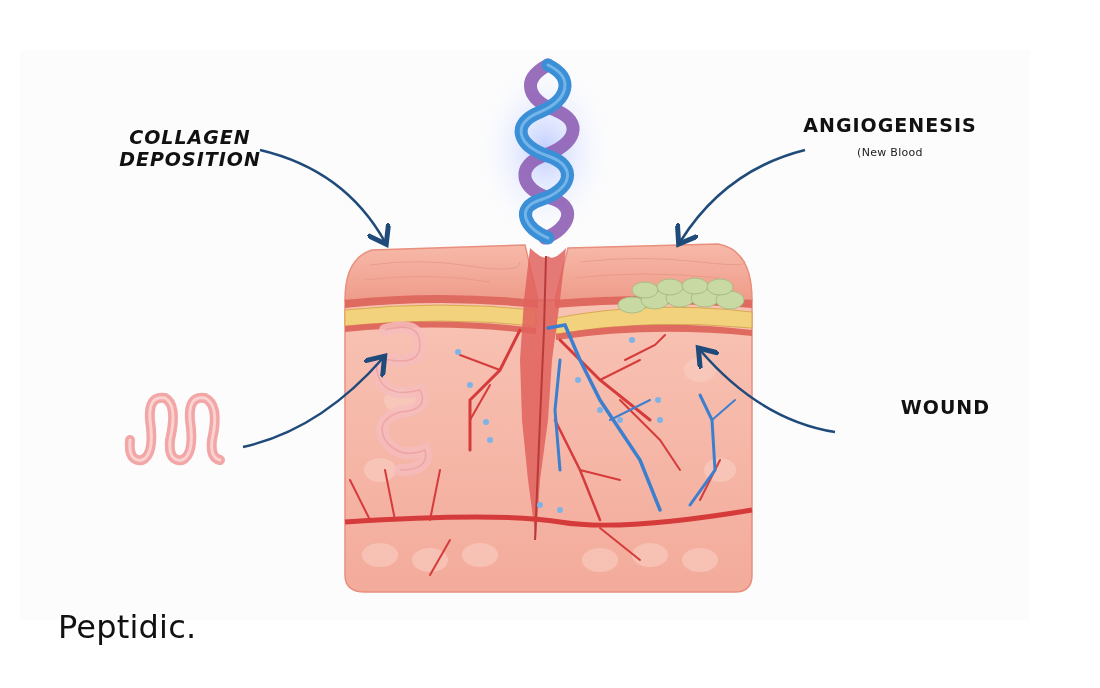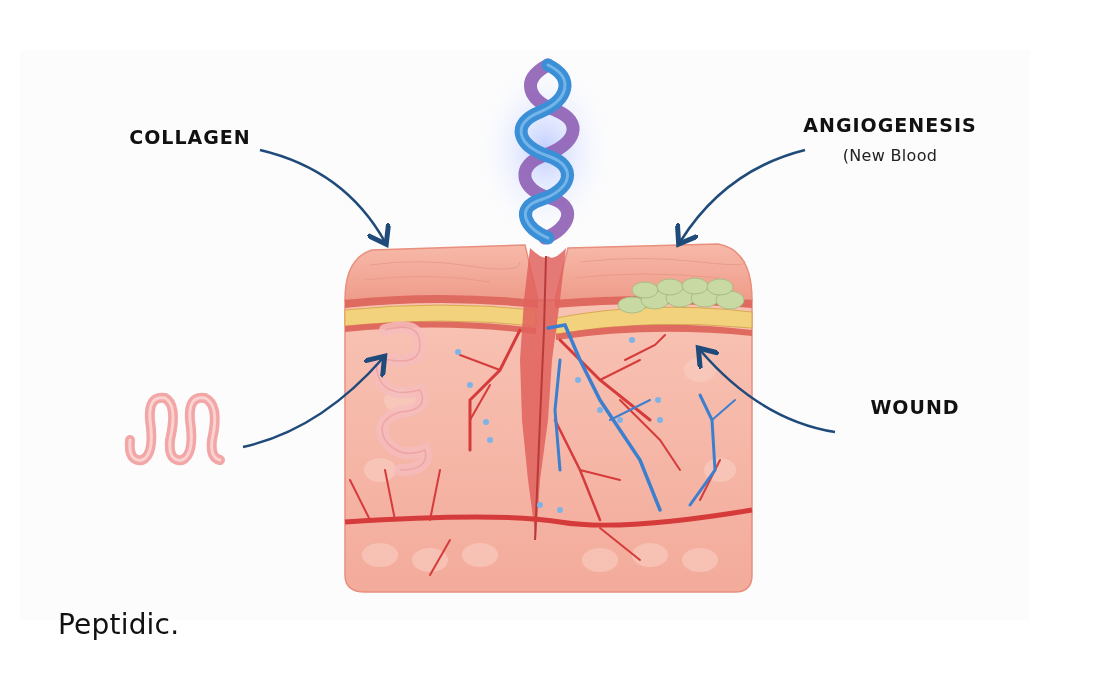--- a/index.html
+++ b/index.html
@@ -1,21 +1,21 @@
 <!DOCTYPE html>
 <html><head>
 <meta charset="utf-8">
 <style>
   html,body{margin:0;padding:0;background:#ffffff;}
   body{width:1100px;height:688px;position:relative;overflow:hidden;font-family:"DejaVu Sans","Liberation Sans",sans-serif;}
   .panel{position:absolute;left:20px;top:50px;width:1010px;height:570px;background:#fcfcfd;}
   .label{position:absolute;color:#111;font-family:"DejaVu Sans","Liberation Sans",sans-serif;font-weight:bold;letter-spacing:1px;text-align:center;line-height:1.15;}
   .label-lg{font-size:19px;}
-  .sub{position:absolute;color:#222;font-size:16px;text-align:center;line-height:1.2;font-family:"DejaVu Sans","Liberation Sans",sans-serif;letter-spacing:.3px;}
-  .brand{position:absolute;left:58px;top:608px;font-size:28px;color:#111;font-family:"DejaVu Sans","Liberation Sans",sans-serif;letter-spacing:.2px;}
+  .sub{position:absolute;color:#222;font-size:11px;text-align:center;line-height:1.2;font-family:"DejaVu Sans","Liberation Sans",sans-serif;letter-spacing:.3px;}
+  .brand{position:absolute;left:58px;top:608px;font-size:32px;color:#111;font-family:"DejaVu Sans","Liberation Sans",sans-serif;letter-spacing:.2px;}
   svg{position:absolute;left:0;top:0;}
 </style>
 </head>
 <body>
 
 <div class="panel"></div>
 
 <svg width="1100" height="688" viewBox="0 0 1100 688">
   <defs>
     <radialGradient id="glow" cx="50%" cy="50%" r="50%">
@@ -149,26 +149,27 @@
   </g>
 
   <g stroke="#1f4a7a" stroke-width="2.5" fill="none" marker-end="url(#arrowhead)">
     <path d="M260,150 Q345,170 385,242"></path>
     <path d="M805,150 Q725,170 680,242"></path>
     <path d="M835,432 Q760,420 700,350"></path>
     <path d="M243,447 Q320,430 383,358"></path>
   </g>
 </svg>
 
-<div class="label label-lg" style="left:100px;top:127px;width:180px;">
+<div class="label label-lg" style="left:100px;top:127px;width:180px;font-style:italic;">
   <div>COLLAGEN</div>
+  <div>DEPOSITION</div>
 </div>
 
 <div class="label label-lg" style="left:790px;top:115px;width:200px;">ANGIOGENESIS</div>
 <div class="sub" style="left:800px;top:146px;width:180px;">
   <div>(New Blood</div>
 </div>
 
-<div class="label label-lg" style="left:840px;top:397px;width:150px;">
+<div class="label label-lg" style="left:840px;top:397px;width:150px;text-align:right;">
   <div>WOUND</div>
 </div>
 
 <div class="brand">Peptidic.</div>
 
 </body></html>

